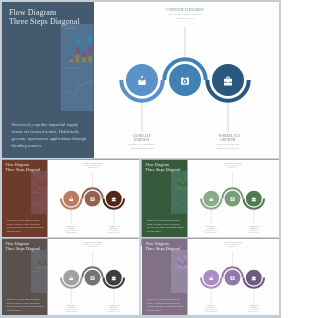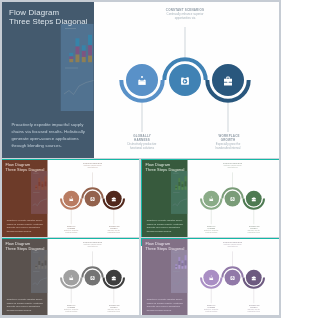--- a/index.html
+++ b/index.html
@@ -1,17 +1,17 @@
 <!DOCTYPE html>
 <html><head>
 <meta charset="utf-8">
 <style>
   html,body{margin:0;padding:0;}
   body{width:281px;height:318px;background:#ffffff;font-family:"Liberation Sans",sans-serif;overflow:hidden;}
-  .page{position:relative;width:281px;height:246px;background:#14b8a6;}
+  .page{position:relative;width:281px;height:246px;background:#a3a3a3;font-family:Liberation Serif, serif;}
   .divider{position:absolute;background:#ccd2d9;}
   .frame{position:absolute;background:#c6ccd4;}
   .slide{position:absolute;overflow:hidden;background:#fefefe;}
   .slideInner{position:absolute;left:0;top:0;width:277px;height:156px;transform-origin:0 0;}
   svg{display:block;}
   .abs{position:absolute;}
   .sTitle{position:absolute;left:7px;top:5.6px;color:var(--title);font-size:7.9px;line-height:9.3px;letter-spacing:0.12px;}
   .sBody{position:absolute;left:9.4px;top:119px;width:76px;color:var(--body);font-size:4.3px;line-height:7px;letter-spacing:0.04px;}
   .lab{position:absolute;text-align:center;}
   .lab .h{color:var(--head);font-size:2.95px;line-height:3.75px;letter-spacing:0.22px;font-weight:bold;}

